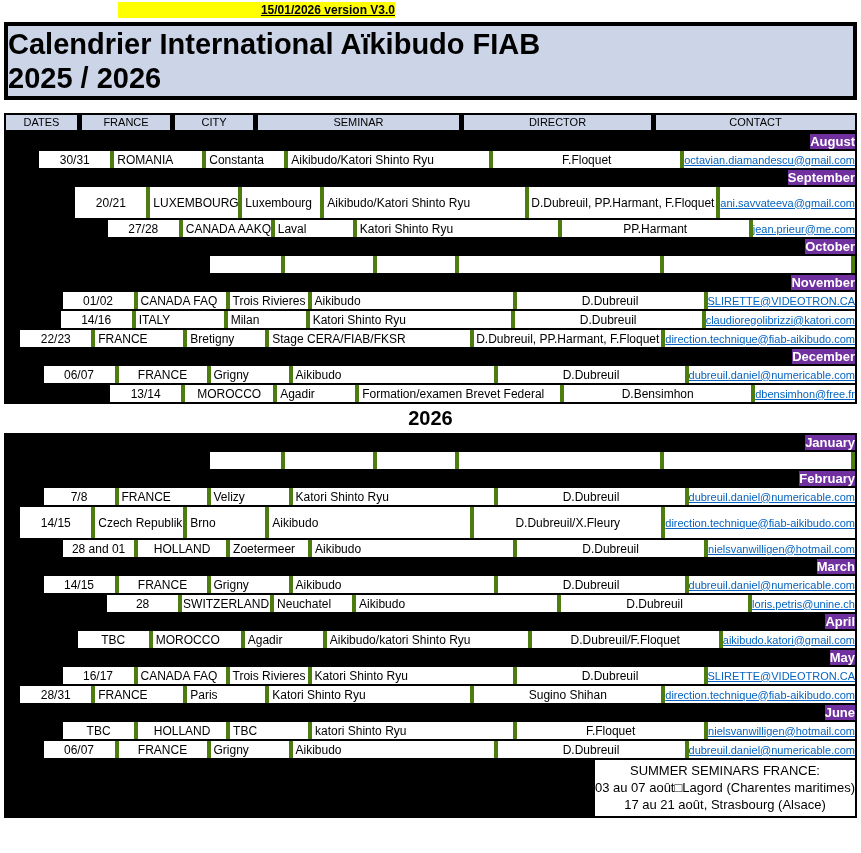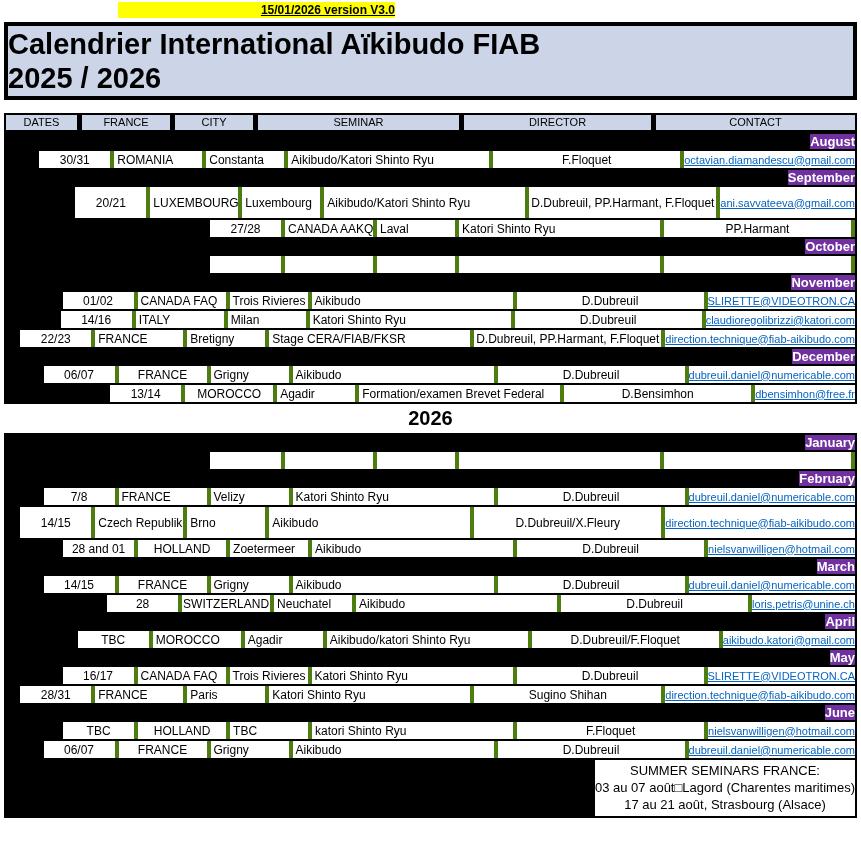--- a/index.html
+++ b/index.html
@@ -84,20 +84,23 @@
           <div class="cell c-center">
             <a href="#" class="email-link">ani.savvateeva@gmail.com</a>
           </div>
         </div>
         <div class="grid-row">
           <div class="cell c-center">27/28</div>
           <div class="cell c-left">CANADA AAKQ</div>
           <div class="cell c-left">Laval</div>
           <div class="cell c-left">Katori Shinto Ryu</div>
           <div class="cell c-center">PP.Harmant</div>
+          <div class="cell c-center">
+            <a href="#" class="email-link">jean.prieur@me.com</a>
+          </div>
         </div>
         <div class="month-band">October</div>
         <div class="grid-row">
           <div class="cell c-center"></div>
           <div class="cell c-left"></div>
           <div class="cell c-left"></div>
           <div class="cell c-left"></div>
           <div class="cell c-center"></div>
           <div class="cell c-center"></div>
         </div>

